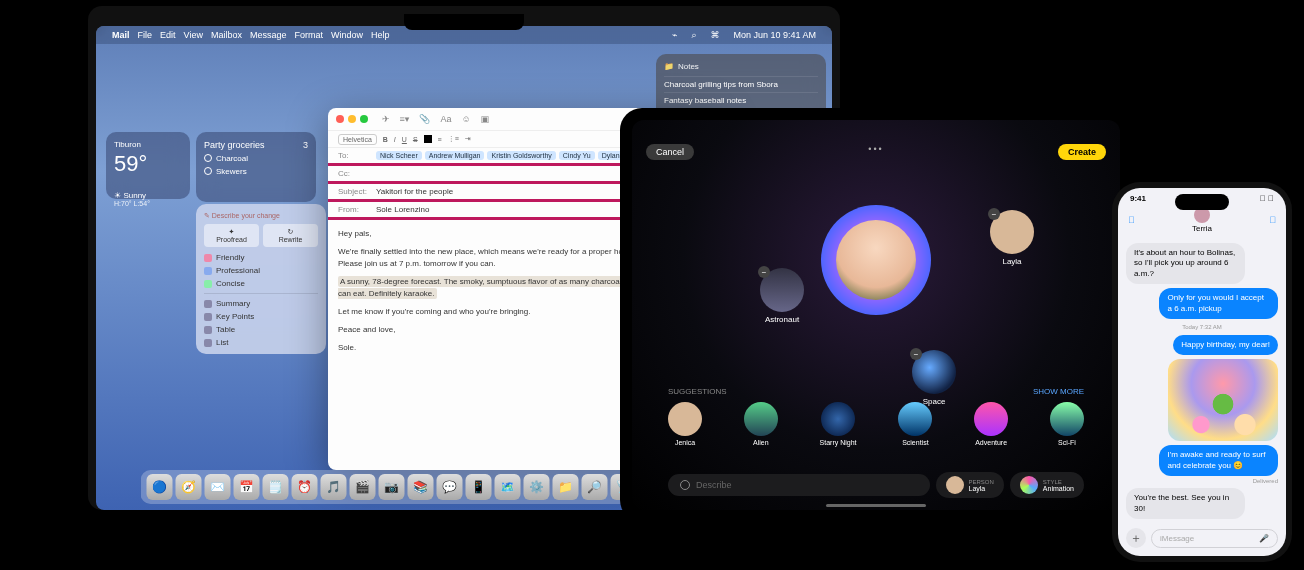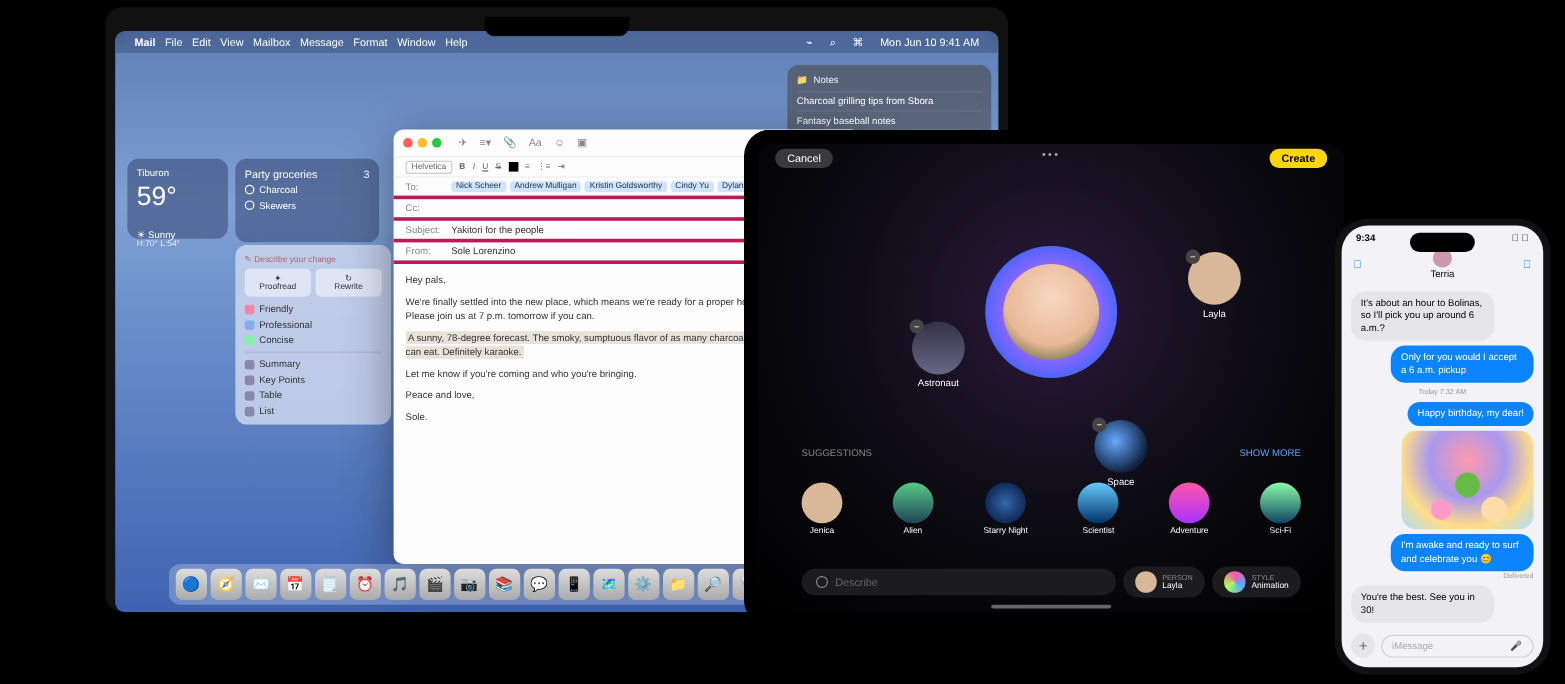--- a/index.html
+++ b/index.html
@@ -49,34 +49,34 @@
 .mailwin .token{background:#cfe5ff;border-radius:3px;padding:1px 4px;margin-right:3px;font-size:7px;color:#234}
 .mailwin .body{flex:1;padding:8px 10px;font-size:8px;line-height:1.5;color:#333;overflow:hidden}
 .mailwin .body p{margin-bottom:6px}
 .mailwin .hl{background:#e8e2d8;border-radius:2px;padding:1px 2px}
 
 .dock{position:absolute;bottom:6px;left:50%;transform:translateX(-50%);height:34px;background:rgba(255,255,255,.25);backdrop-filter:blur(10px);border-radius:10px;display:flex;align-items:center;padding:0 6px;gap:3px}
 .dock .app{width:26px;height:26px;border-radius:6px;background:linear-gradient(180deg,#ddd,#aaa);display:flex;align-items:center;justify-content:center;font-size:12px}
 
 .ipad{position:absolute;left:620px;top:108px;width:512px;height:414px;background:#000;border-radius:22px;padding:12px;z-index:20}
 .ipad-screen{width:100%;height:100%;border-radius:12px;background:radial-gradient(circle at 50% 35%,#2a1a3a 0%,#0a0a10 55%,#000 100%);position:relative;overflow:hidden;color:#fff}
-.ipad-top{display:flex;justify-content:space-between;padding:4px 14px;font-size:9px}
+.ipad-top{display:flex;justify-content:space-between;padding:24px 14px;font-size:9px}
 .ipad .cancel{background:#3a3a3a;padding:3px 10px;border-radius:10px;font-size:9px}
 .ipad .create{background:#ffd60a;color:#000;padding:3px 10px;border-radius:10px;font-size:9px;font-weight:600}
 .ipad .dots{color:#aaa;letter-spacing:2px}
 .ipad .center-av{position:absolute;left:50%;top:36%;transform:translate(-50%,-50%);width:110px;height:110px;border-radius:50%;background:radial-gradient(circle,#fce 0%,#a6f 40%,#36f 80%,transparent 100%);display:flex;align-items:center;justify-content:center}
 .ipad .face{width:80px;height:80px;border-radius:50%;background:radial-gradient(circle at 50% 35%,#f8d8c0 0%,#e8b898 60%,#352 100%)}
 .orbit{position:absolute;display:flex;flex-direction:column;align-items:center;font-size:8px;gap:3px}
 .orbit .bub{width:44px;height:44px;border-radius:50%;position:relative}
 .orbit .minus{position:absolute;top:-2px;left:-2px;width:12px;height:12px;border-radius:50%;background:#444;color:#fff;font-size:8px;display:flex;align-items:center;justify-content:center}
 .orb-astro{left:128px;top:148px}.orb-astro .bub{background:linear-gradient(180deg,#334,#668)}
 .orb-layla{left:358px;top:90px}.orb-layla .bub{background:#d8b898}
 .orb-space{left:280px;top:230px}.orb-space .bub{background:radial-gradient(circle at 40% 40%,#6af 0%,#124 70%)}
 .sugg{position:absolute;bottom:64px;left:0;right:0;padding:0 36px}
-.sugg .hdr{display:flex;justify-content:space-between;font-size:8px;color:#888;margin-bottom:20px}
+.sugg .hdr{display:flex;justify-content:space-between;font-size:8px;color:#888;margin-bottom:6px}
 .sugg .hdr .more{color:#5aa6ff}
 .sugg .row{display:flex;justify-content:space-between}
 .sugg .chip{display:flex;flex-direction:column;align-items:center;font-size:7px;gap:3px}
 .sugg .chip .c{width:34px;height:34px;border-radius:50%}
 .ipad-bottom{position:absolute;bottom:12px;left:36px;right:36px;display:flex;gap:6px;align-items:center}
 .describe{flex:1;background:#1c1c1e;border-radius:16px;padding:6px 12px;font-size:9px;color:#666;display:flex;align-items:center;gap:6px}
 .describe .cir{width:10px;height:10px;border-radius:50%;border:1.5px solid #888}
 .pill{background:#1c1c1e;border-radius:16px;padding:4px 10px;display:flex;align-items:center;gap:5px;font-size:7px}
 .pill .av{width:18px;height:18px;border-radius:50%}
 .pill .k{color:#888;font-size:6px;display:block}
@@ -354,21 +354,21 @@
       </div>
     </div>
     <div class="home-ind"></div>
   </div>
 </div>
 
 <div class="iphone">
   <div class="iph-screen">
     <div class="di"></div>
     <div class="iph-status">
-      <span>9:34</span>
+      <span>9:41</span>
       <span>􀙇 􀛨</span>
     </div>
     <div class="iph-nav">
       <span>􀆉</span>
       <span class="name">
         <span class="avc"></span>
         <span>Terria</span>
       </span>
       <span style="color:#0a84ff">􀍉</span>
     </div>

